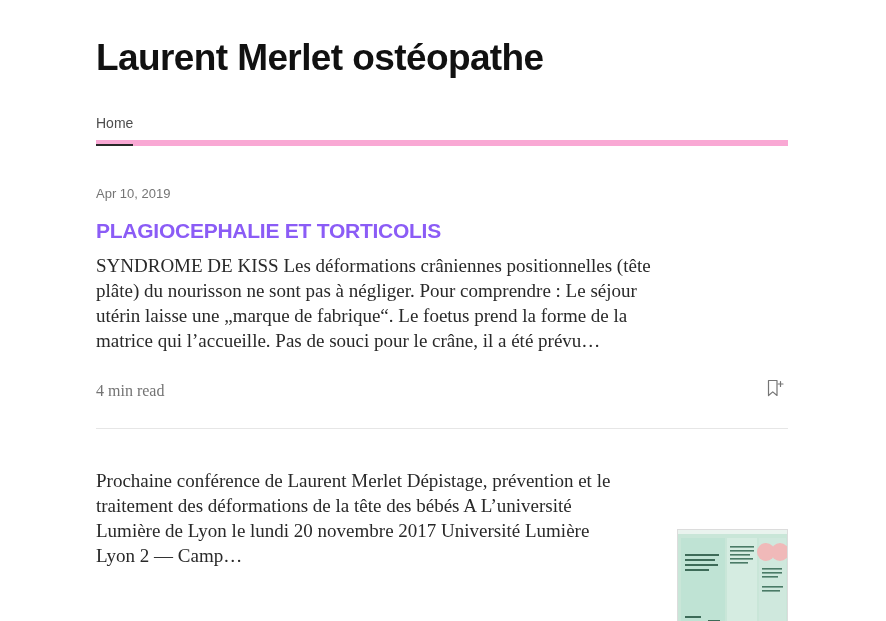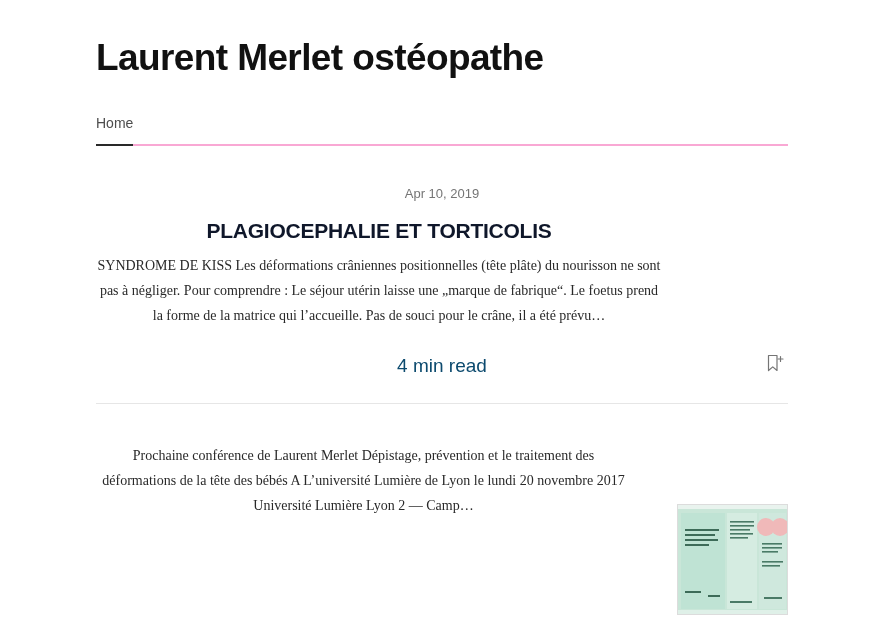--- a/index.html
+++ b/index.html
@@ -32,21 +32,21 @@
     font-size: 37px;
     font-weight: 700;
     letter-spacing: -0.6px;
     line-height: 1.2;
     margin: 0;
     padding-top: 36px;
     color: #111111;
   }
   .nav {
     margin-top: 34px;
-    border-bottom: 2px solid #f9a8d4;
+    border-bottom: 6px solid #f9a8d4;
     height: 32px;
     position: relative;
   }
   .nav-item {
     display: inline-block;
     font-size: 14px;
     color: #4d4d4d;
     line-height: 18px;
     padding-bottom: 13px;
     position: relative;
@@ -58,21 +58,20 @@
     left: 0;
     right: 0;
     bottom: -1px;
     height: 2px;
     background: #292929;
   }
   .post {
     position: relative;
     padding-top: 39px;
     padding-bottom: 0;
-    text-align: center;
   }
   .post + .post {
     border-top: 1px solid #e6e6e6;
   }
   .post-date {
     font-size: 13px;
     color: #757575;
     line-height: 18px;
     margin-bottom: 15px;
   }
@@ -82,38 +81,39 @@
   .post-body.narrow {
     width: 535px;
   }
   .post-title {
     font-family: "Liberation Sans", sans-serif;
     font-size: 21px;
     font-weight: 700;
     letter-spacing: -0.25px;
     line-height: 26px;
     margin: 0 0 9px 0;
-    color: #0f172a;
+    color: #8b5cf6;
   }
   .post-excerpt {
     font-family: "Liberation Serif", serif;
-    font-size: 14px;
+    font-size: 19px;
     line-height: 25px;
     color: #292929;
     margin: 0;
   }
   .post-footer {
     margin-top: 29px;
     height: 46px;
     position: relative;
   }
   .read-time {
-    font-size: 19px;
-    color: #0c4a6e;
+    font-size: 16px;
+    color: #737373;
     line-height: 18px;
+    font-family: Liberation Serif, serif;
   }
   .bookmark-btn {
     position: absolute;
     right: 0;
     top: -6px;
     width: 26px;
     height: 26px;
     cursor: pointer;
   }
   .thumb {

